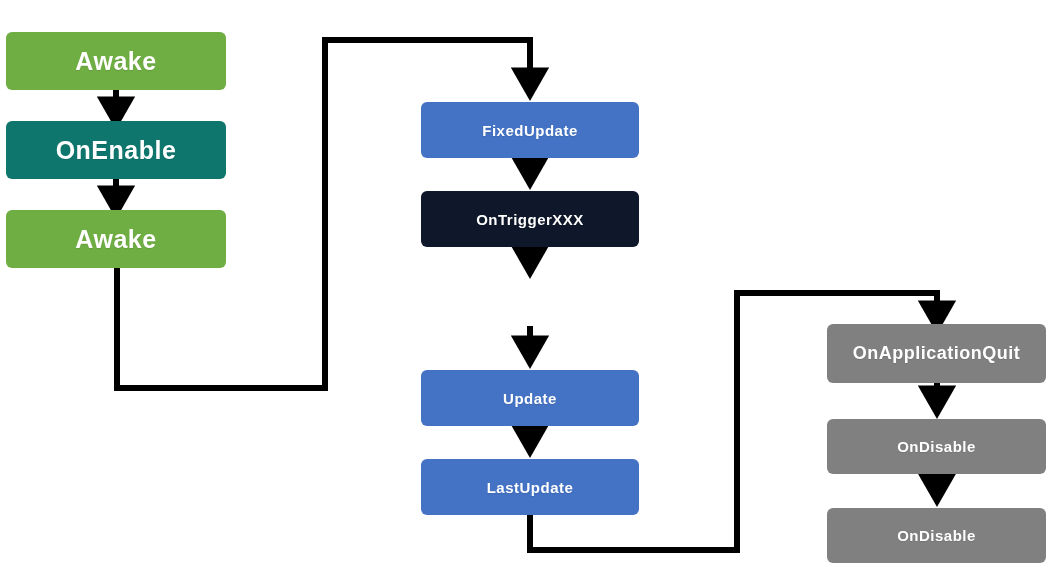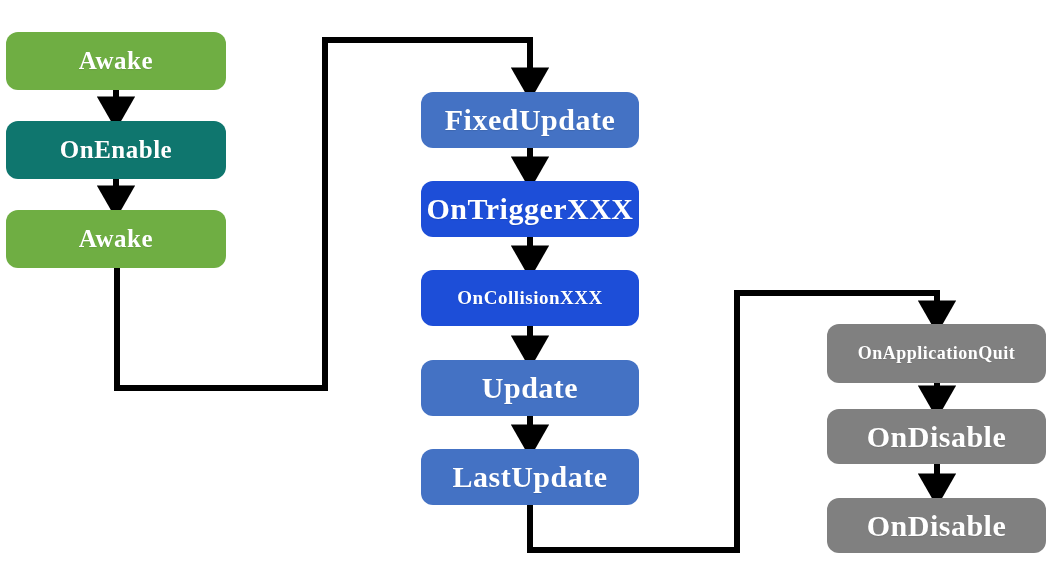--- a/index.html
+++ b/index.html
@@ -21,41 +21,41 @@
   #wires {
     position: absolute;
     left: 0;
     top: 0;
     width: 1057px;
     height: 581px;
     pointer-events: none;
   }
   .node {
     position: absolute;
-    border-radius: 12px;
+    border-radius: 6px;
     display: flex;
     align-items: center;
     justify-content: center;
     box-sizing: border-box;
     color: #ffffff;
     font-weight: bold;
     letter-spacing: 0.5px;
     white-space: nowrap;
-    font-family: Liberation Serif, serif;
+    font-family: Liberation Sans, sans-serif;
     text-shadow: 0 1px 1px rgba(0,0,0,0.10);
     user-select: none;
   }
   .node.green  { background: #6FAE43; }
   .node.amber  { background: #0f766e; }
   .node.blue   { background: #4472C4; }
-  .node.orange { background: #1d4ed8; }
+  .node.orange { background: #0f172a; }
   .node.gray   { background: #808080; }
 
   .fs-lg  { font-size: 25px; }
-  .fs-md  { font-size: 30px; }
+  .fs-md  { font-size: 15px; margin-top: 10px; }
   .fs-sm  { font-size: 19px; }
   .fs-xs  { font-size: 18px; }
 </style>
 </head>
 <body>
 
 <div id="canvas">
 
   <svg id="wires" viewBox="0 0 1057 581" width="1057" height="581" aria-hidden="true">
     <defs>
@@ -118,23 +118,20 @@
   </div>
 
   <div class="node blue fs-md" style="left:421px; top:92px;  width:218px; height:56px;">
     <span>FixedUpdate</span>
   </div>
 
   <div class="node orange fs-md" style="left:421px; top:181px; width:218px; height:56px;">
     <span>OnTriggerXXX</span>
   </div>
 
-  <div class="node orange fs-sm" style="left:421px; top:270px; width:218px; height:56px;">
-    <span>OnCollisionXXX</span>
-  </div>
 
   <div class="node blue fs-md" style="left:421px; top:449px; width:218px; height:56px;">
     <span>LastUpdate</span>
   </div>
 
   <div class="node blue fs-md" style="left:421px; top:360px; width:218px; height:56px;">
     <span>Update</span>
   </div>
 
   <div class="node gray fs-xs" style="left:827px; top:324px; width:219px; height:59px;">

